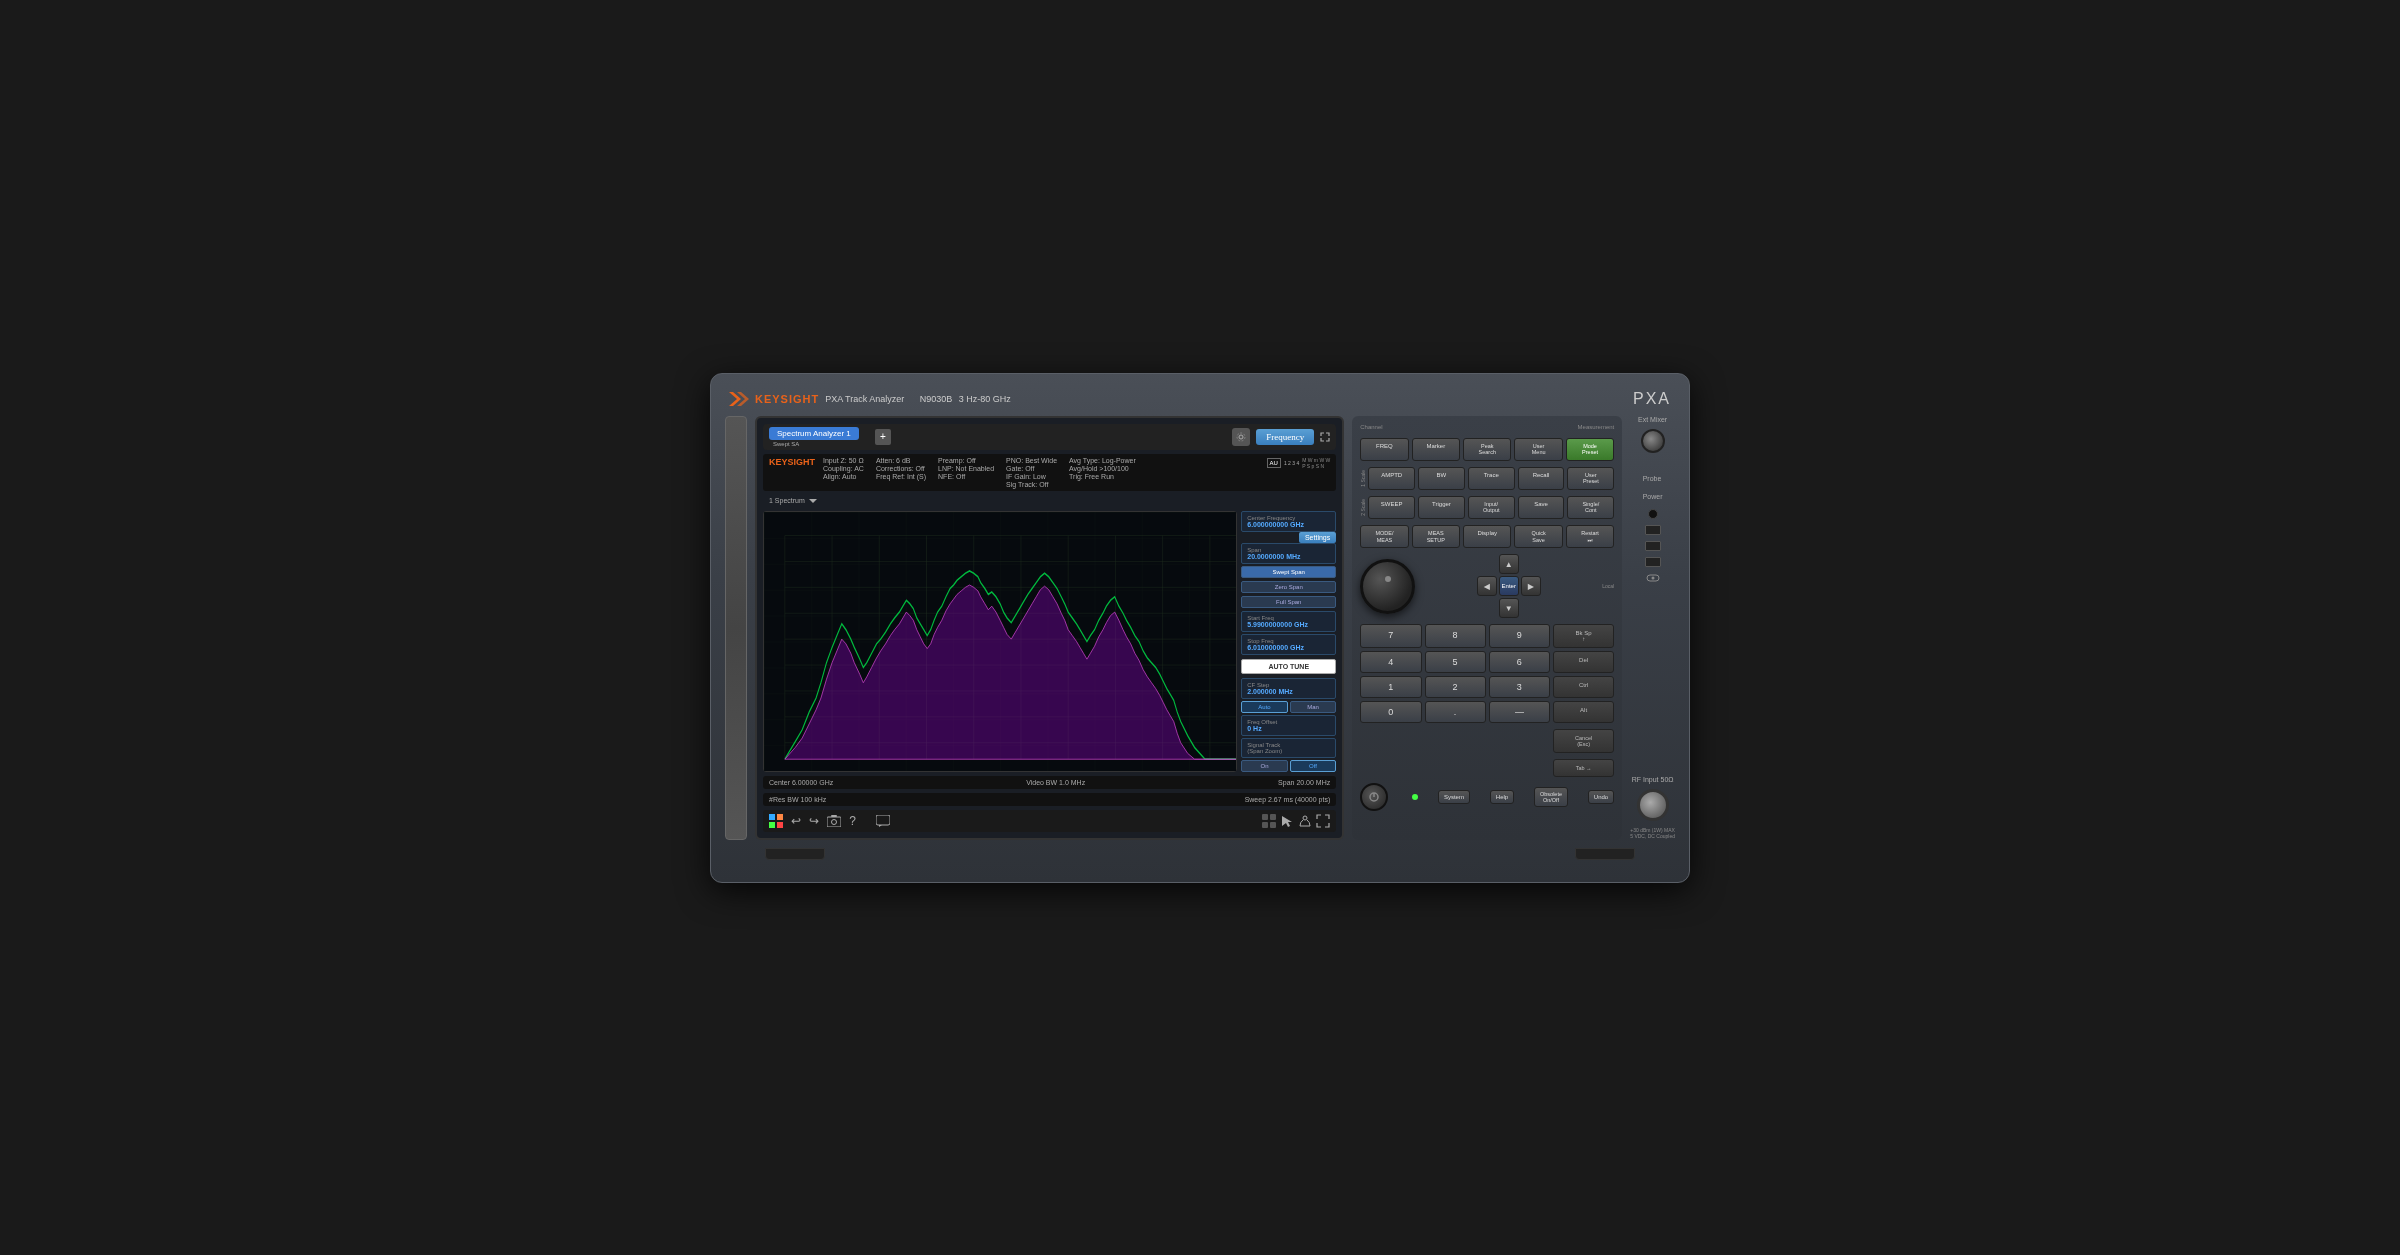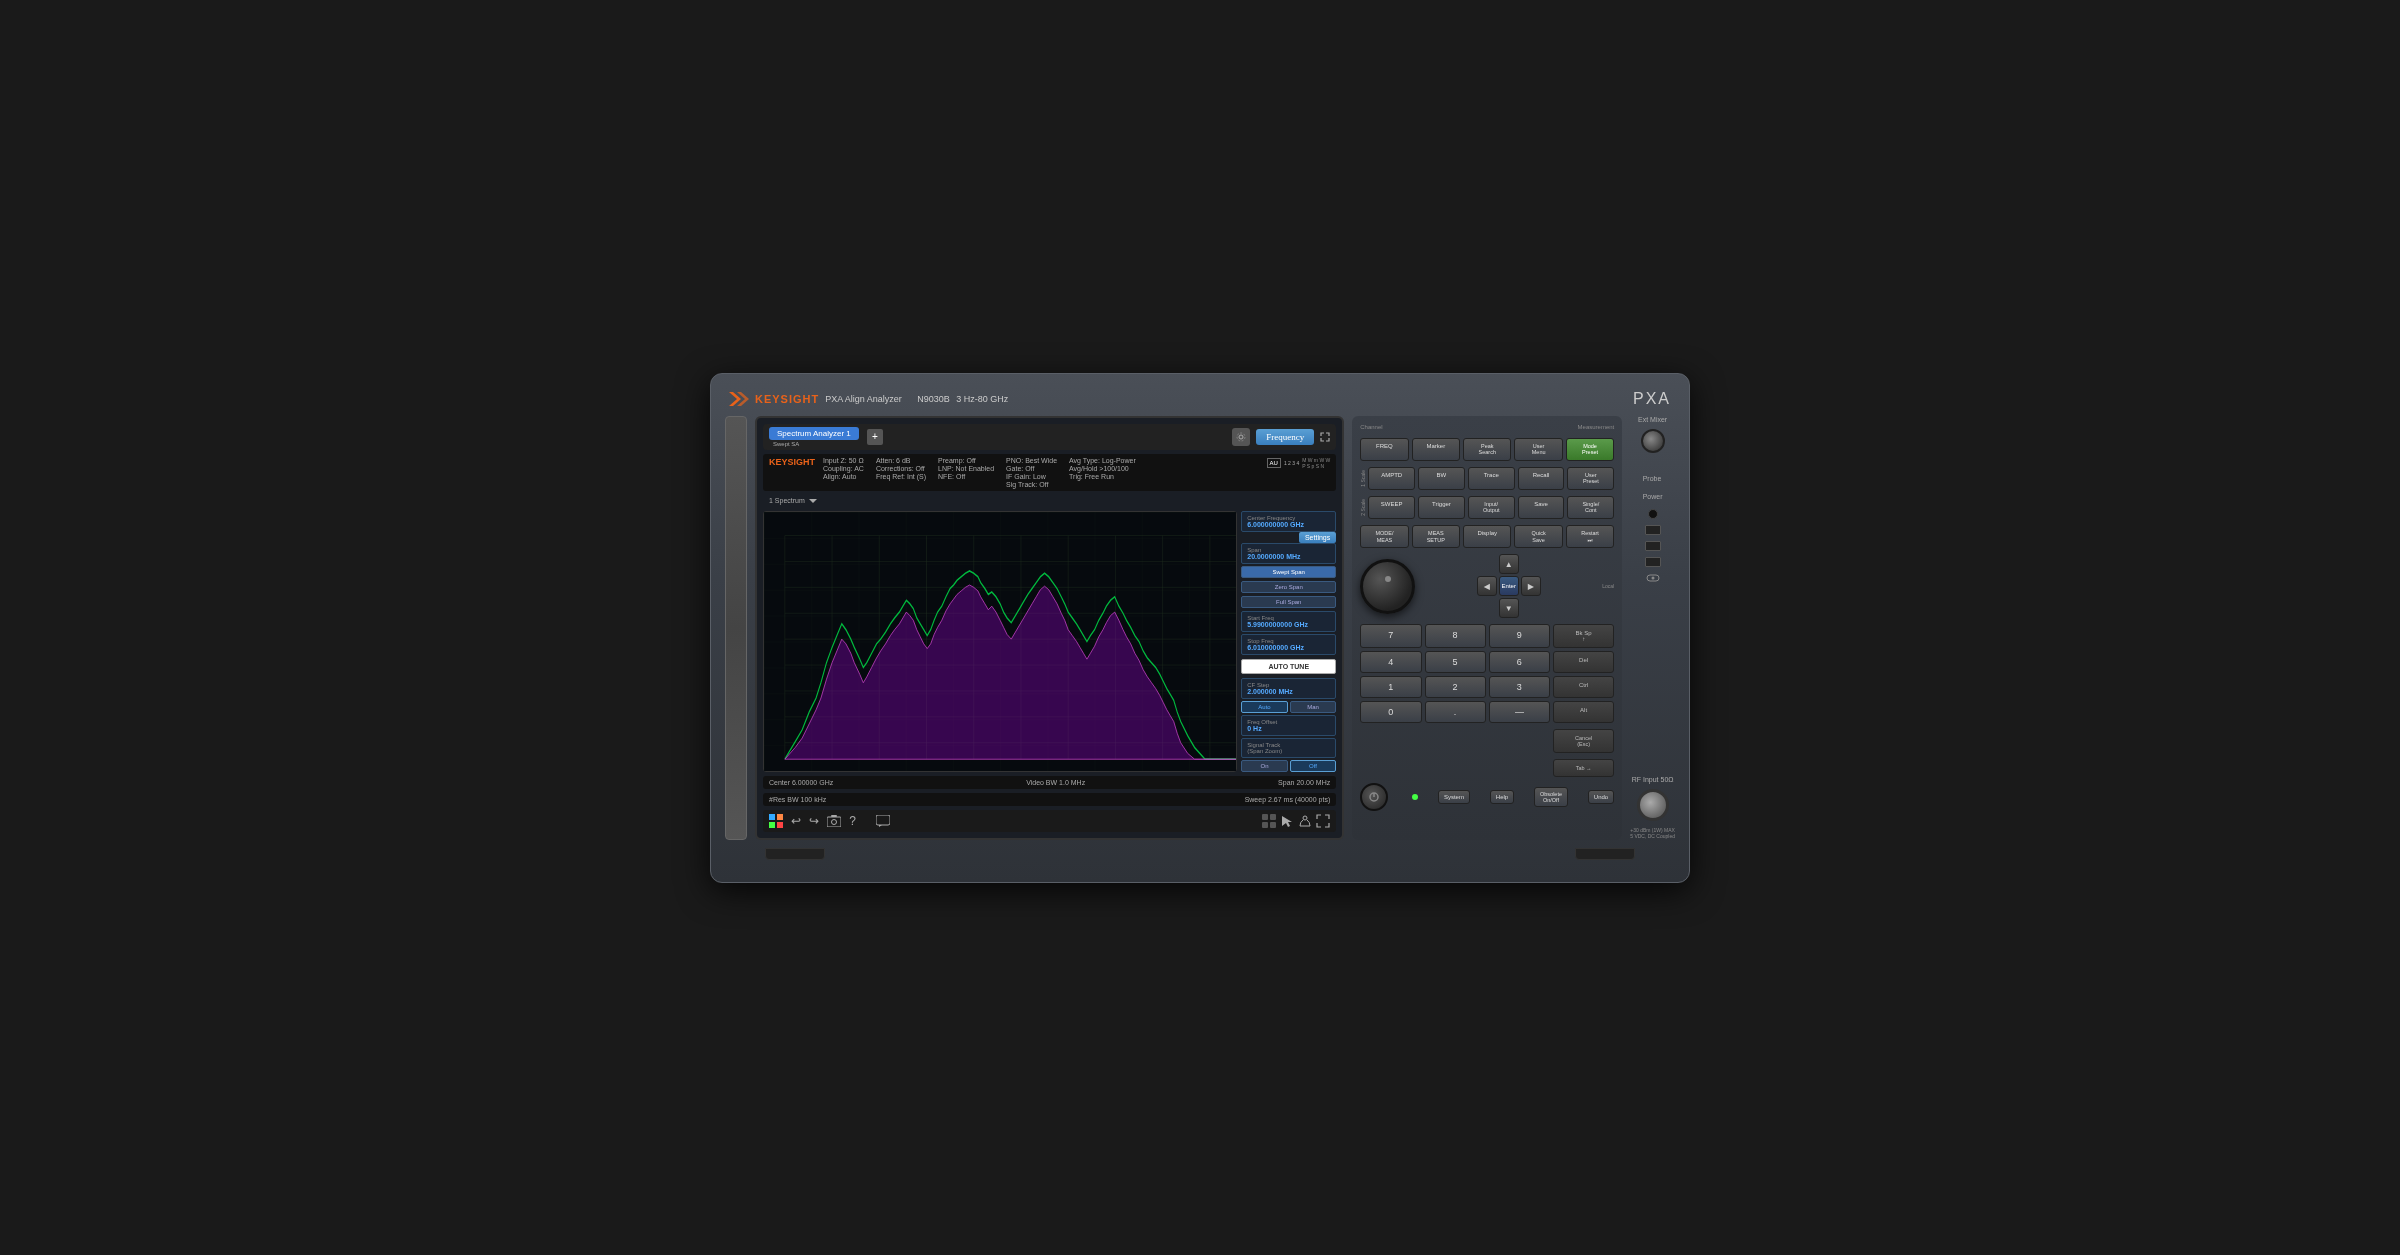--- a/index.html
+++ b/index.html
@@ -66,21 +66,21 @@
       border-radius: 6px;
       border: 2px solid #333;
       padding: 6px;
       display: flex;
       flex-direction: column;
       gap: 4px;
     }
     .screen-top-bar {
       display: flex;
       align-items: center;
-      gap: 8px;
+      gap: 16px;
       background: #222;
       padding: 3px 6px;
       border-radius: 4px;
     }
     .tab-active {
       background: #3a7bd5;
       color: white;
       font-size: 8px;
       padding: 2px 8px;
       border-radius: 3px;
@@ -515,21 +515,21 @@
 
   <div class="top-bar">
     <div class="brand-logo">
 
       <svg width="20" height="14" viewBox="0 0 20 14">
         <polygon points="0,0 8,7 0,14 4,14 12,7 4,0" fill="#e8621a"></polygon>
         <polygon points="8,0 16,7 8,14 12,14 20,7 12,0" fill="#e8621a" opacity="0.7"></polygon>
       </svg>
       <span class="keysight-logo">KEYSIGHT</span>
       <span class="model-info">
-        <span>PXA Align Analyzer</span>
+        <span>PXA Track Analyzer</span>
         <span style="margin-left:13px">N9030B</span>
         <span style="margin-left:4px">3 Hz-80 GHz</span>
       </span>
     </div>
     <span class="pxa-label">PXA</span>
   </div>
 
   <div class="main-section">
 
     <div class="left-handle"></div>

